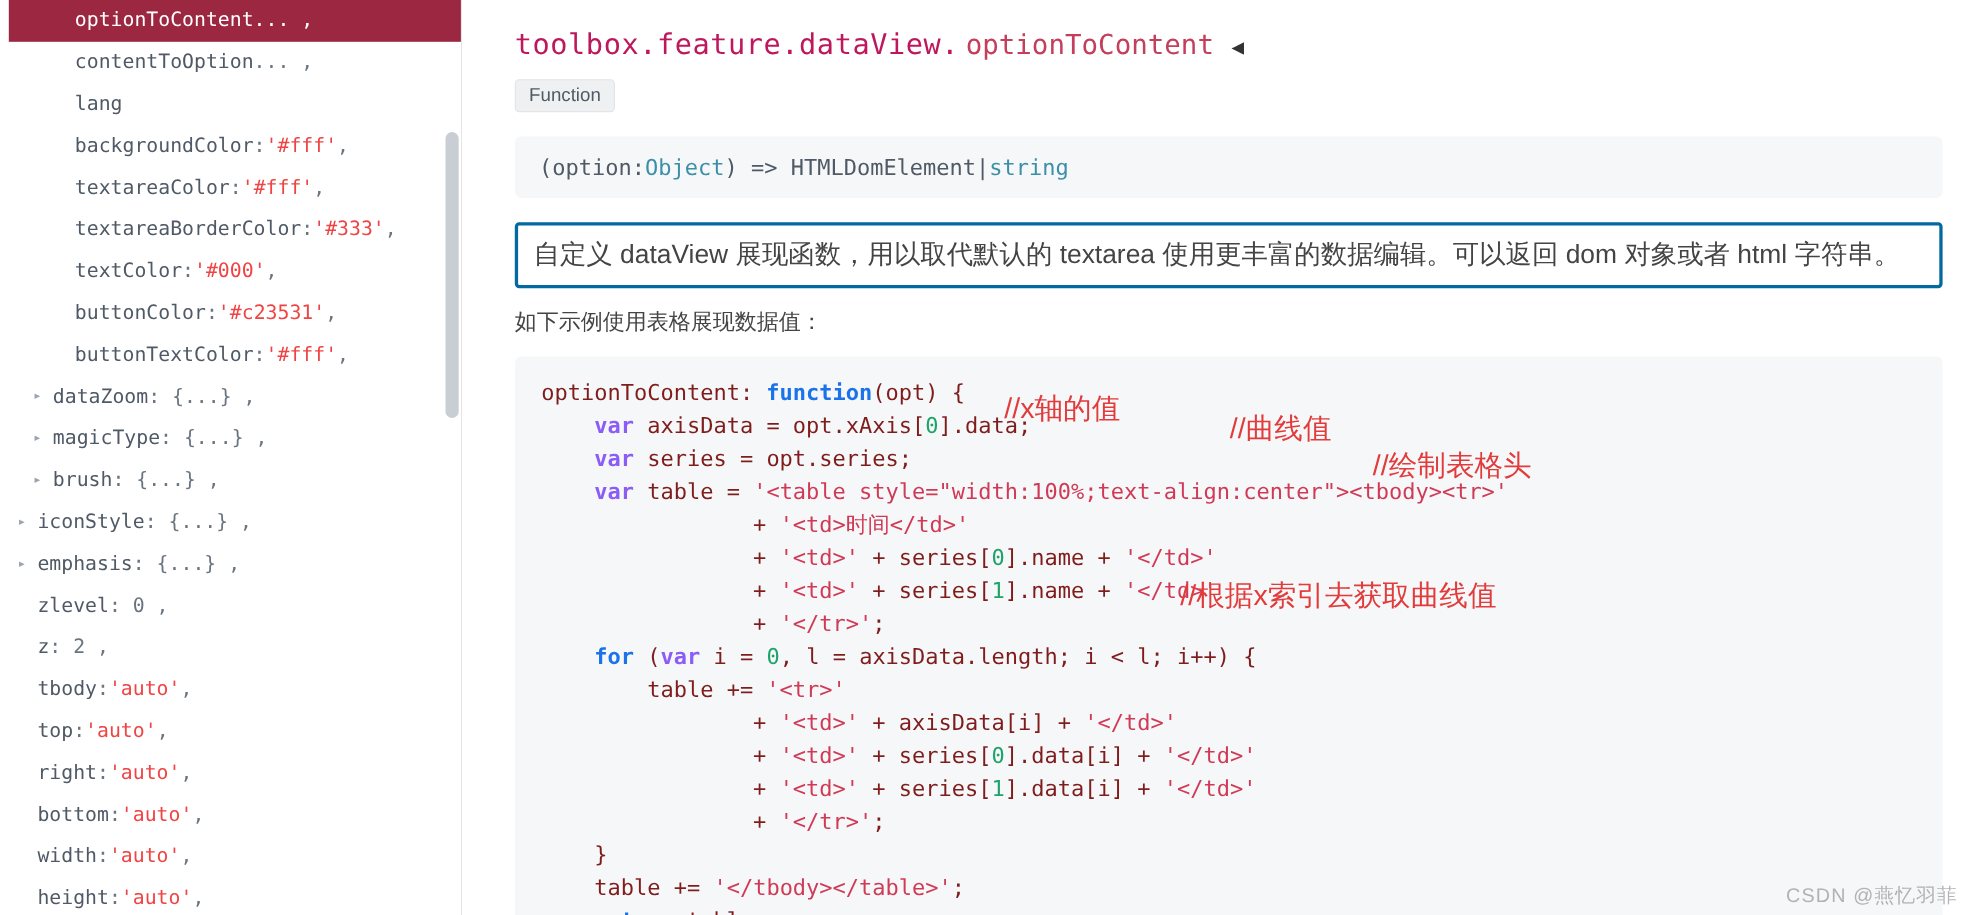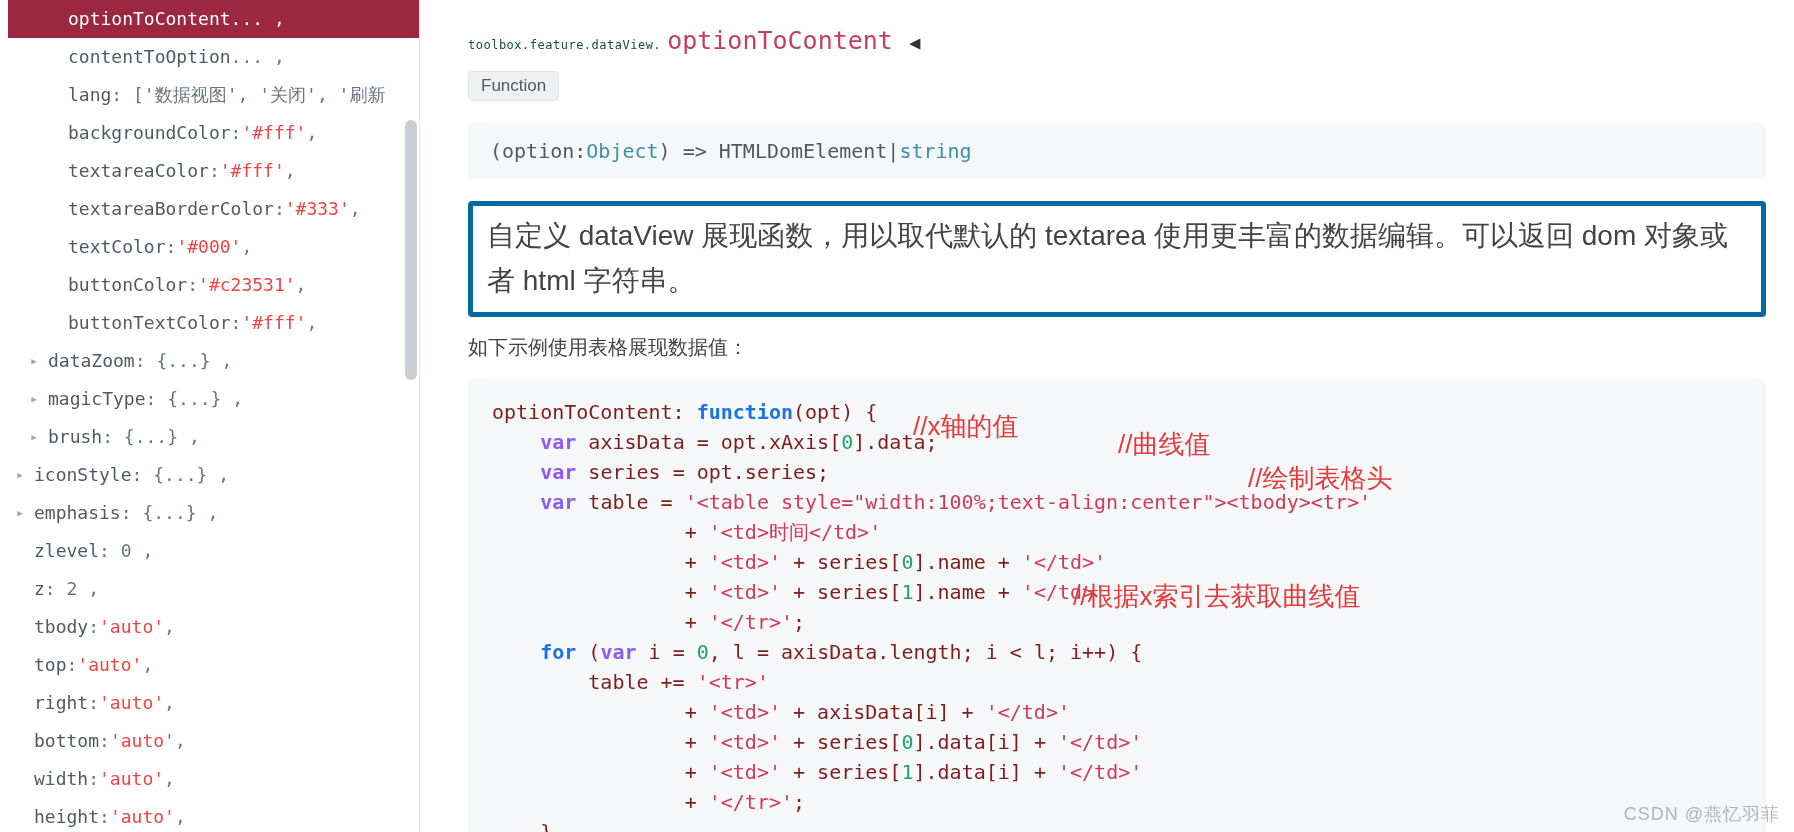--- a/index.html
+++ b/index.html
@@ -84,21 +84,21 @@
     color: #3a4a5a;
     position: relative;
   }
   .breadcrumb {
     margin-top: 26px;
     display: flex;
     align-items: baseline;
     gap: 6px;
     font-family: "Menlo","Consolas",monospace;
   }
-  .breadcrumb .path { color: #14532d; font-size: 12px; letter-spacing: 0.5px;}
+  .breadcrumb .path { color: #be185d; font-size: 26px; letter-spacing: 0.5px;}
   .breadcrumb .name { color: #c33f5c; font-size: 25px; font-weight: 500;}
   .collapse-icon { color: #333; font-size: 19px; margin-left: 10px;}
   
   .badge {
     display: inline-block;
     background: #eff0f2;
     border: 1px solid #e2e4e7;
     color: #4f5a66;
     font-size: 17px;
     padding: 4px 12px;
@@ -112,24 +112,24 @@
     border-radius: 6px;
     padding: 16px 22px;
     font-family: "Menlo","Consolas",monospace;
     font-size: 20px;
     color: #4f5a66;
   }
   .sig-box .type { color: #3b8fa8; }
   
   .desc-box {
     margin-top: 22px;
-    border: 5px solid #0369a1;
+    border: 3px solid #0369a1;
     border-radius: 4px;
     padding: 8px 14px;
-    font-size: 28px;
+    font-size: 24px;
     color: #444;
     line-height: 1.6;
   }
   
   .sub-desc {
     margin-top: 17px;
     font-size: 20px;
     color: #444;
   }
   
@@ -183,21 +183,20 @@
         <span class="punct">... ,</span>
       </div>
       <div class="tree-row ind-3">
         <span class="arrow none">▸</span>
         <span class="key">contentToOption</span>
         <span class="punct">... ,</span>
       </div>
       <div class="tree-row ind-3">
         <span class="arrow none">▸</span>
         <span class="key">lang</span>
-        <span class="punct">: ['数据视图', '关闭', '刷新</span>
       </div>
       <div class="tree-row ind-3">
         <span class="arrow none">▸</span>
         <span class="key">backgroundColor</span>
         <span class="punct">: </span>
         <span class="value-str">'#fff'</span>
         <span class="punct"> ,</span>
       </div>
       <div class="tree-row ind-3">
         <span class="arrow none">▸</span>

